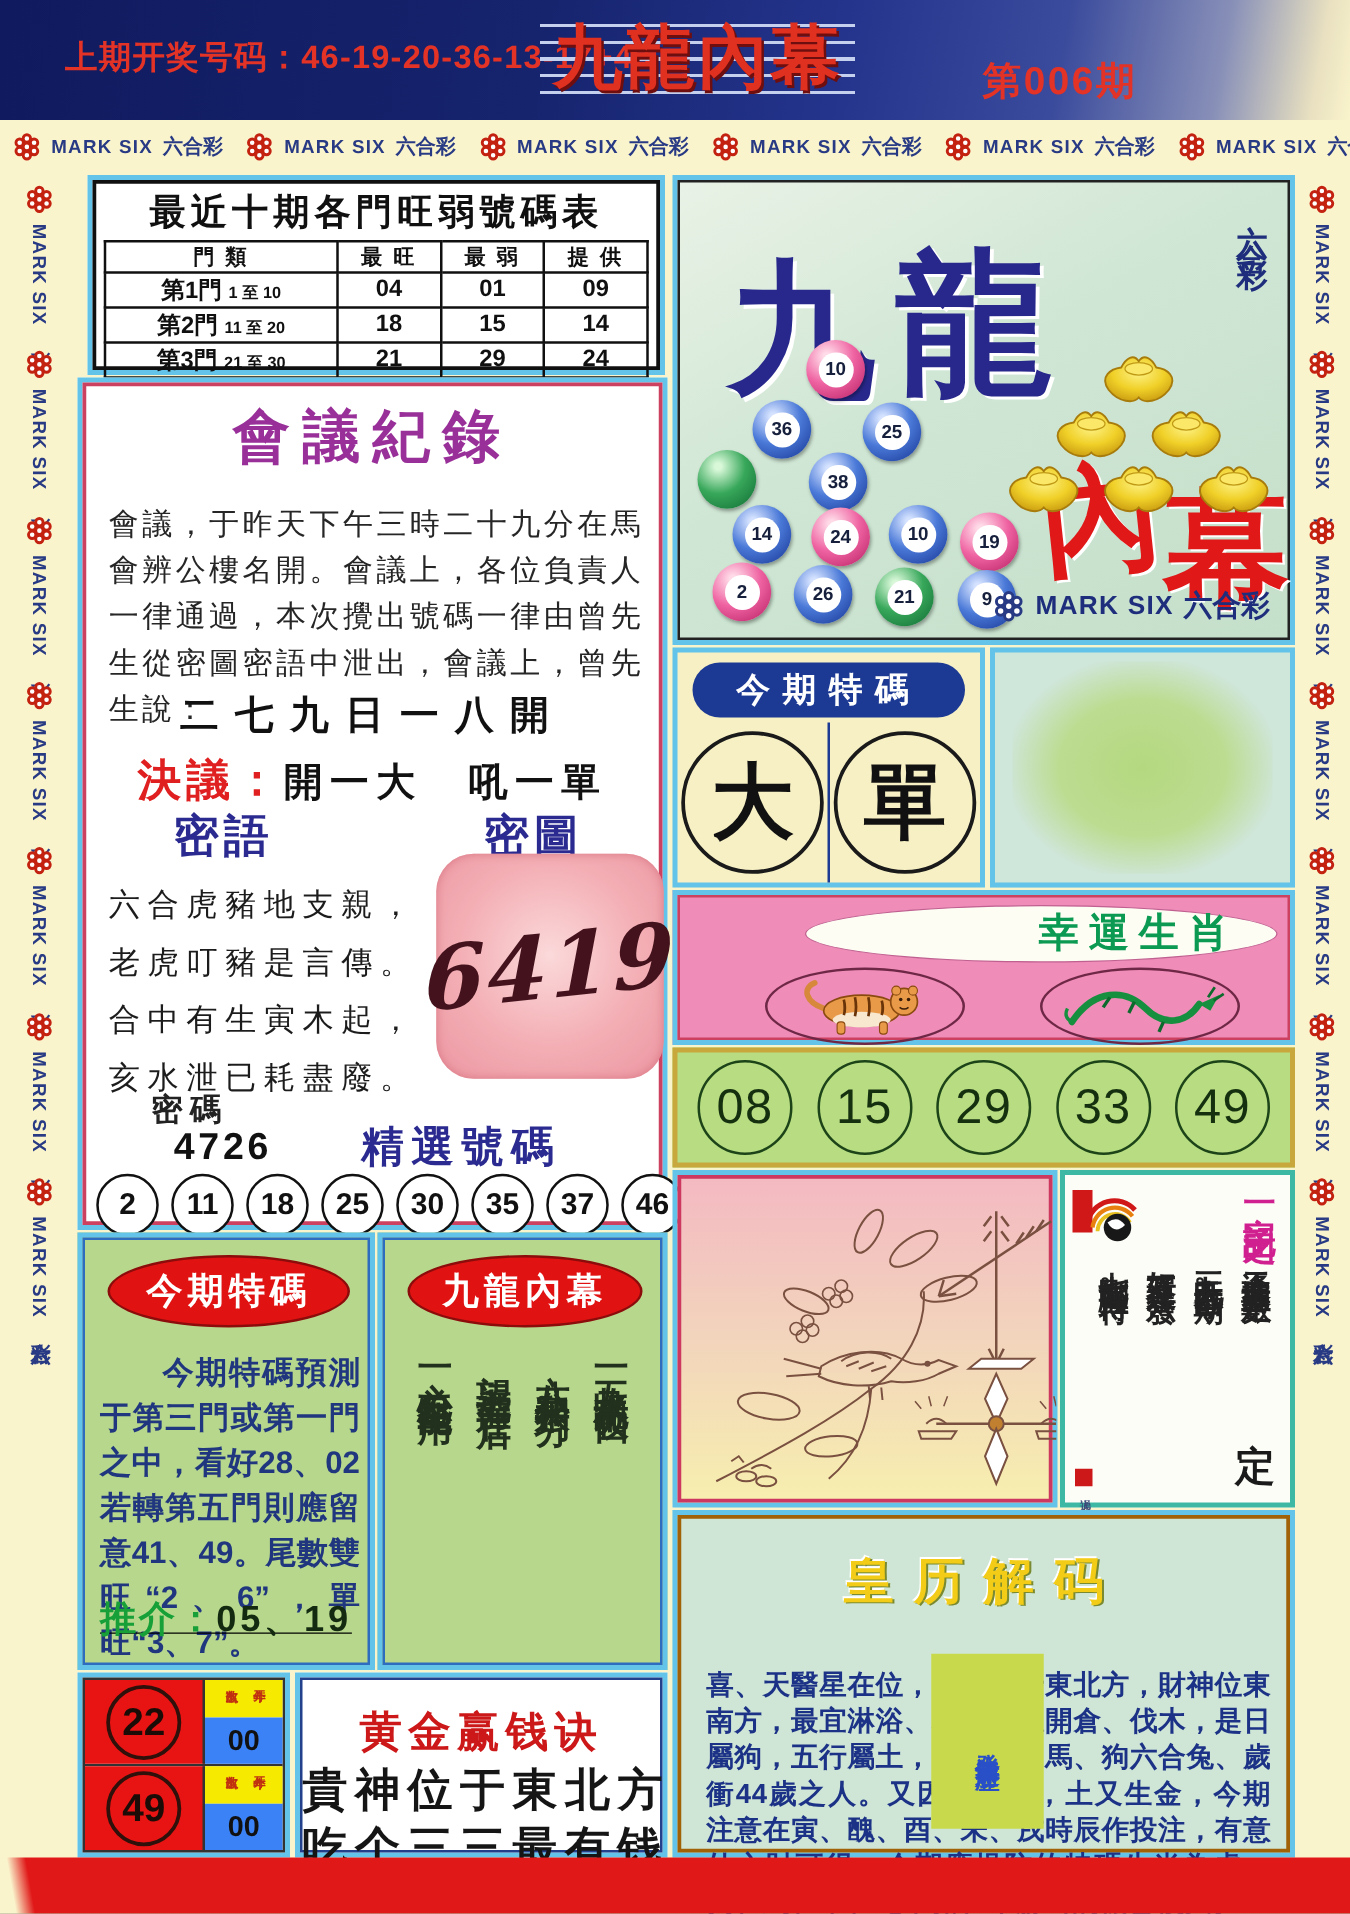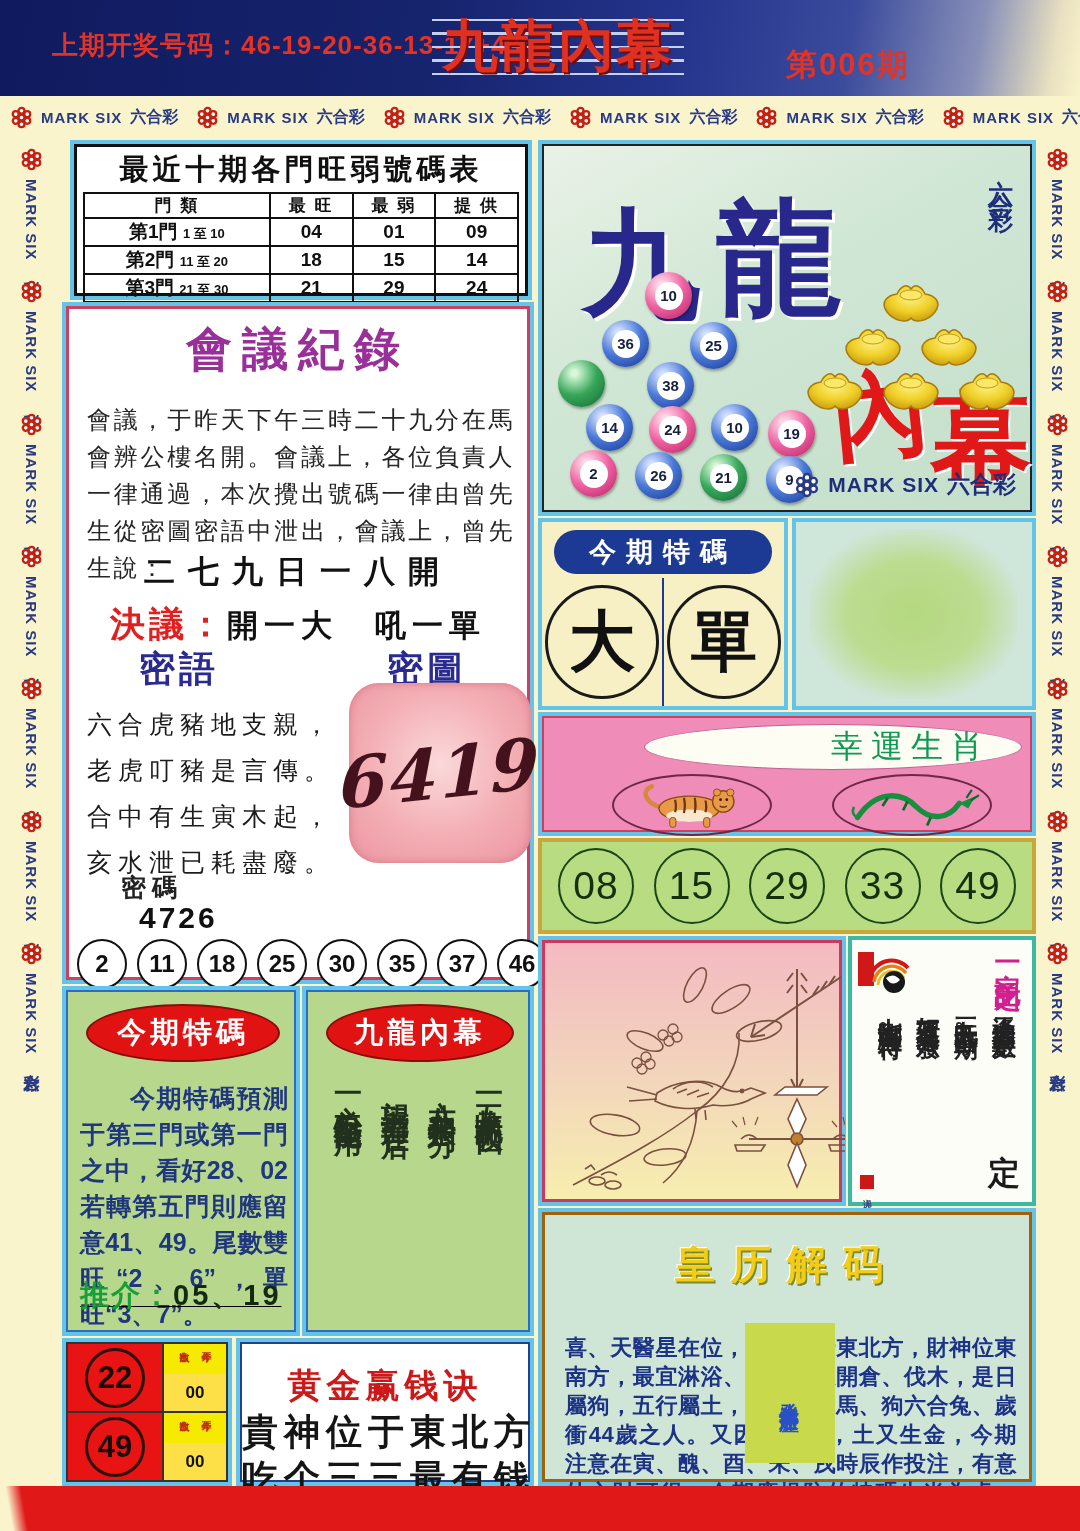--- a/index.html
+++ b/index.html
@@ -95,22 +95,22 @@
   #counterBox{left:62px;top:1338px;width:170px;height:148px;background:#fff;}
   #counterBox .inner{border:2px solid #333;display:flex;flex-direction:column;}
   .cnt-row{flex:1;display:flex;border-bottom:2px solid #333;}
   .cnt-row:last-child{border-bottom:none;}
   .cnt-red{width:94px;background:#e81414;display:flex;align-items:center;justify-content:center;border-right:2px solid #333;}
   .cnt-red .ring{width:54px;height:54px;border:3px solid #30100a;border-radius:50%;display:flex;align-items:center;
     justify-content:center;font-size:31px;font-weight:bold;color:#1c0c08;}
   .cnt-side{flex:1;display:flex;flex-direction:column;}
   .cnt-head{height:30px;background:#f6ea00;display:flex;justify-content:center;gap:8px;}
   .cnt-head span{writing-mode:vertical-rl;font-size:10px;color:#c03010;font-weight:bold;letter-spacing:0;}
-  .cnt-val{flex:1;background:#fde047;display:flex;align-items:center;justify-content:center;
-    font-size:17px;font-weight:bold;color:#111;}
+  .cnt-val{flex:1;background:#3b82f6;display:flex;align-items:center;justify-content:center;
+    font-size:23px;font-weight:bold;color:#111;}
   #goldtipBox{left:236px;top:1338px;width:298px;height:148px;background:#fff;}
   #goldtipBox .inner{border:2px solid #23408c;}
   .gt-title{text-align:center;margin-top:19px;color:#cc1818;font-size:34px;font-weight:900;letter-spacing:5px;}
   .gt-line{text-align:center;color:#151515;font-size:36px;font-weight:bold;letter-spacing:6px;line-height:46px;white-space:nowrap;}
 
   
   #logoBox{left:538px;top:140px;width:498px;height:376px;
     background:linear-gradient(150deg,#e9f2e6 0%,#cfe6d4 45%,#c4dfca 100%);}
   #logoBox .inner{border:2px solid #222;}
   .lg-vert{position:absolute;right:12px;top:14px;writing-mode:vertical-rl;color:#1f2e7c;
@@ -147,21 +147,21 @@
     justify-content:center;font-size:66px;font-weight:900;color:#111;font-family:"DejaVu Serif",serif;}
   #blobBox{left:792px;top:518px;width:244px;height:192px;background:#cfe6da;}
   .blob{position:absolute;left:6%;top:4%;width:88%;height:92%;
     background:radial-gradient(ellipse at 50% 50%,#b4d880 0%,#bcdc90 45%,rgba(207,230,218,0) 75%);}
 
   
   #luckyBox{left:538px;top:712px;width:498px;height:124px;background:#ef8cb8;}
   #luckyBox .inner{border:2px solid #cc4060;}
   .lk-ellipse{position:absolute;left:100px;top:6px;width:378px;height:46px;background:#fdfdf4;border-radius:50%;
     border:1px solid #c06090;display:flex;align-items:center;justify-content:flex-end;padding-right:30px;box-sizing:border-box;}
-  .lk-ellipse span{color:#0c9a52;font-size:32px;font-weight:400;letter-spacing:8px;white-space:nowrap;}
+  .lk-ellipse span{color:#0c9a52;font-size:32px;font-weight:700;letter-spacing:8px;white-space:nowrap;}
   .lk-animal{position:absolute;top:56px;width:156px;height:58px;border:2px solid #6e2846;border-radius:50%;
     display:flex;align-items:center;justify-content:center;}
   .lk-animal.tiger{left:68px;}
   .lk-animal.dragon{left:288px;}
 
   
   #bandBox{left:538px;top:838px;width:498px;height:96px;background:#b7dc82;border-color:#c8a83c;}
   #bandBox .inner{display:flex;align-items:center;justify-content:space-between;padding:0 16px;}
   .bandc{width:72px;height:72px;border:2.5px solid #1d4418;border-radius:50%;display:flex;align-items:center;
     justify-content:center;font-size:39px;color:#15300e;letter-spacing:1px;}
@@ -598,20 +598,21 @@
         <div>六合虎豬地支親，</div>
         <div>老虎叮豬是言傳。</div>
         <div>合中有生寅木起，</div>
         <div>亥水泄已耗盡廢。</div>
       </div>
       <div class="pinkpad">
         <span>6419</span>
       </div>
       <div class="m-pass-label">密碼</div>
       <div class="m-pass">4726</div>
+      <div class="m-sel-label">精選號碼</div>
       <div class="m-circles">
         <span class="ncircle">2</span>
         <span class="ncircle">11</span>
         <span class="ncircle">18</span>
         <span class="ncircle">25</span>
         <span class="ncircle">30</span>
         <span class="ncircle">35</span>
         <span class="ncircle">37</span>
         <span class="ncircle">46</span>
       </div>

